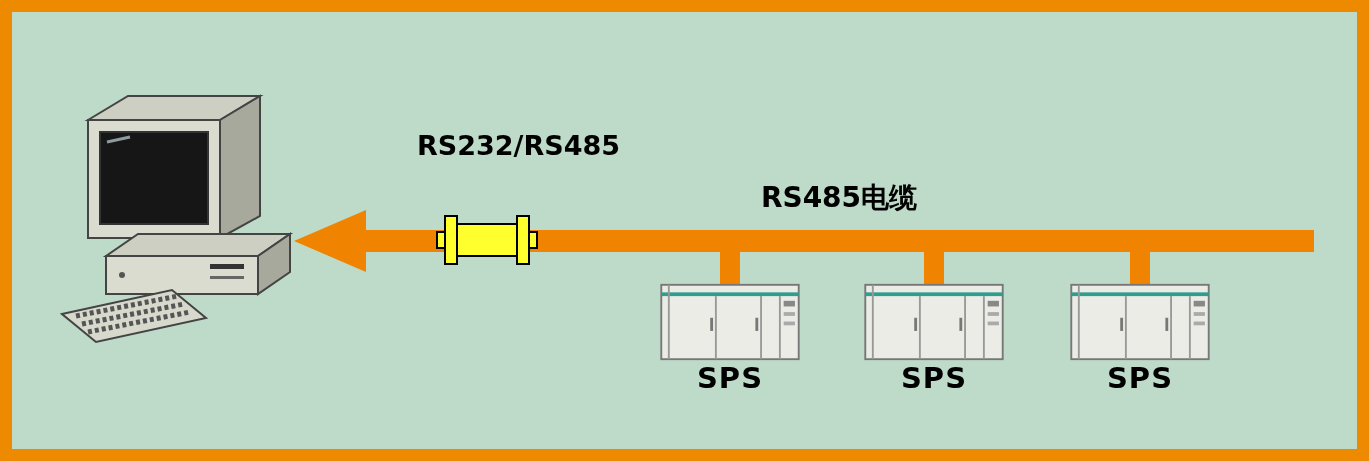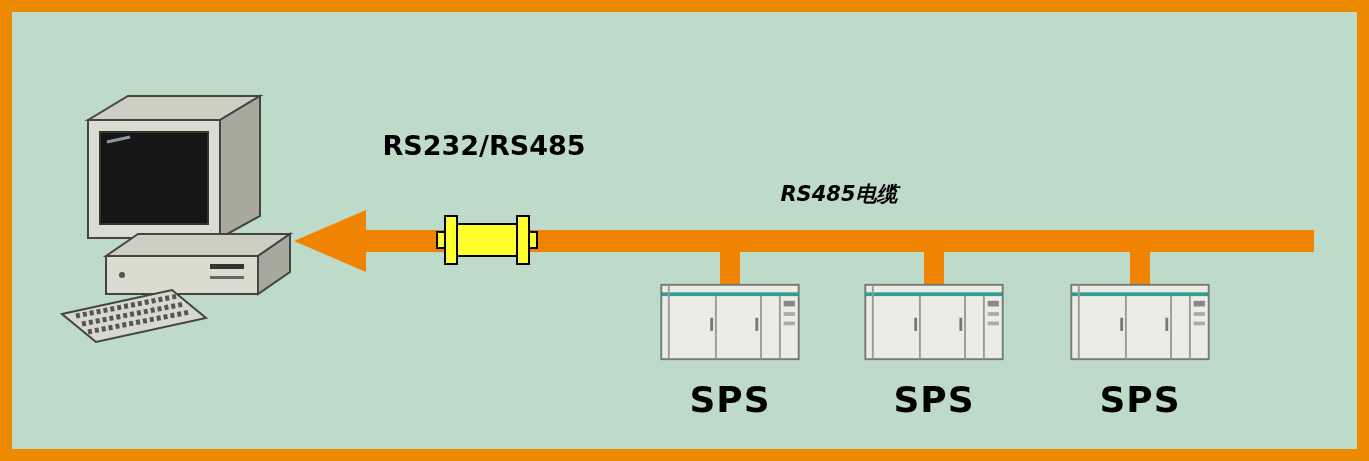--- a/index.html
+++ b/index.html
@@ -11,23 +11,23 @@
     border:12px solid var(--border,#ee8a00);
     overflow:hidden;
     font-family:"DejaVu Sans","Liberation Sans",sans-serif;
   }
   .abs{position:absolute;}
   .lbl{
     font-weight:bold;color:#000;text-align:center;line-height:1.15;
     font-family:"DejaVu Sans","Liberation Sans",sans-serif;
   }
   .pc-label{left:120px;top:343px;width:130px;font-size:30px;}
-  .converter-label{left:344px;top:118px;width:256px;font-size:27px;}
-  .cable-label{left:712px;top:170px;width:230px;font-size:21px;font-style:italic;}
-  .sps-label{width:150px;top:367px;font-size:36px;letter-spacing:1px;}
+  .converter-label{left:352px;top:118px;width:256px;font-size:27px;text-align:right;}
+  .cable-label{left:712px;top:170px;width:230px;font-size:28px;}
+  .sps-label{width:150px;top:350px;font-size:29px;letter-spacing:1px;}
 
   .cable-bar{
     left:348px;top:218px;width:954px;height:22px;
     background:var(--cable,#f08400);
   }
   .arrow-head{
     left:282px;top:198px;width:0;height:0;
     border-top:31px solid transparent;
     border-bottom:31px solid transparent;
     border-right:72px solid var(--cable,#f08400);

